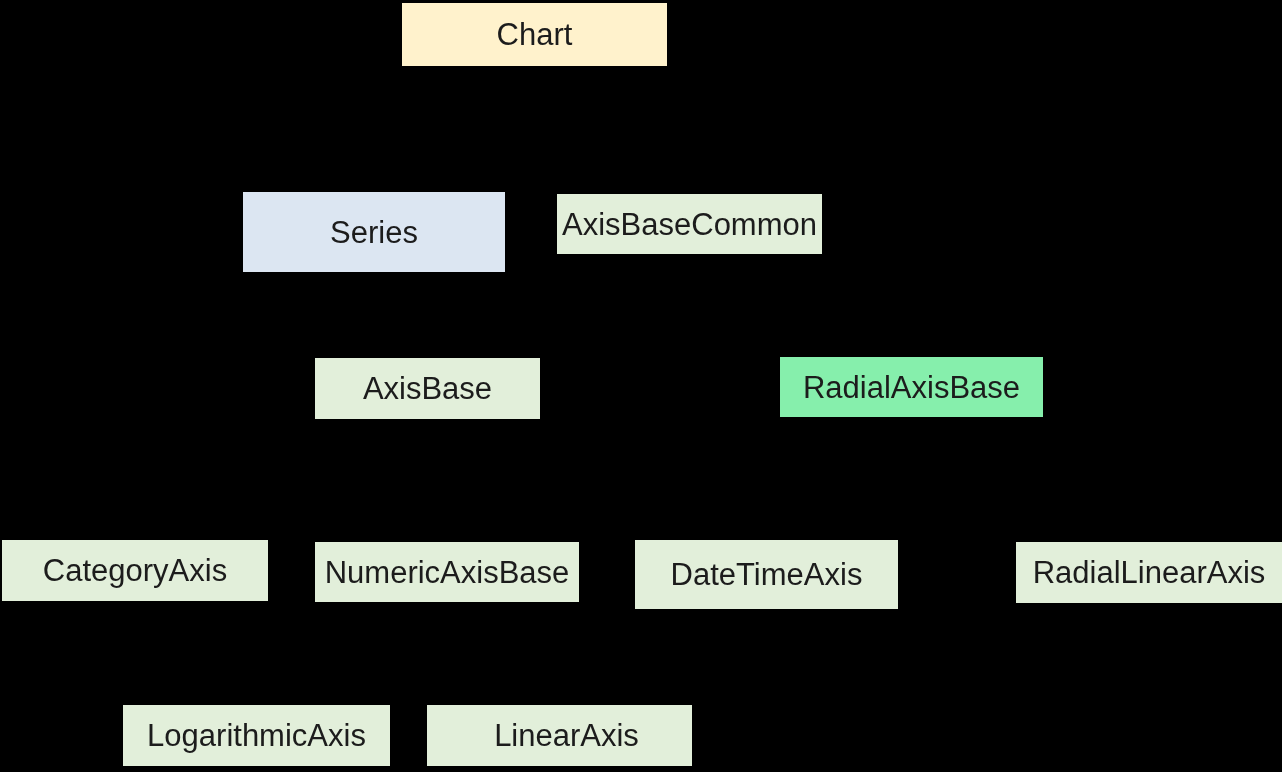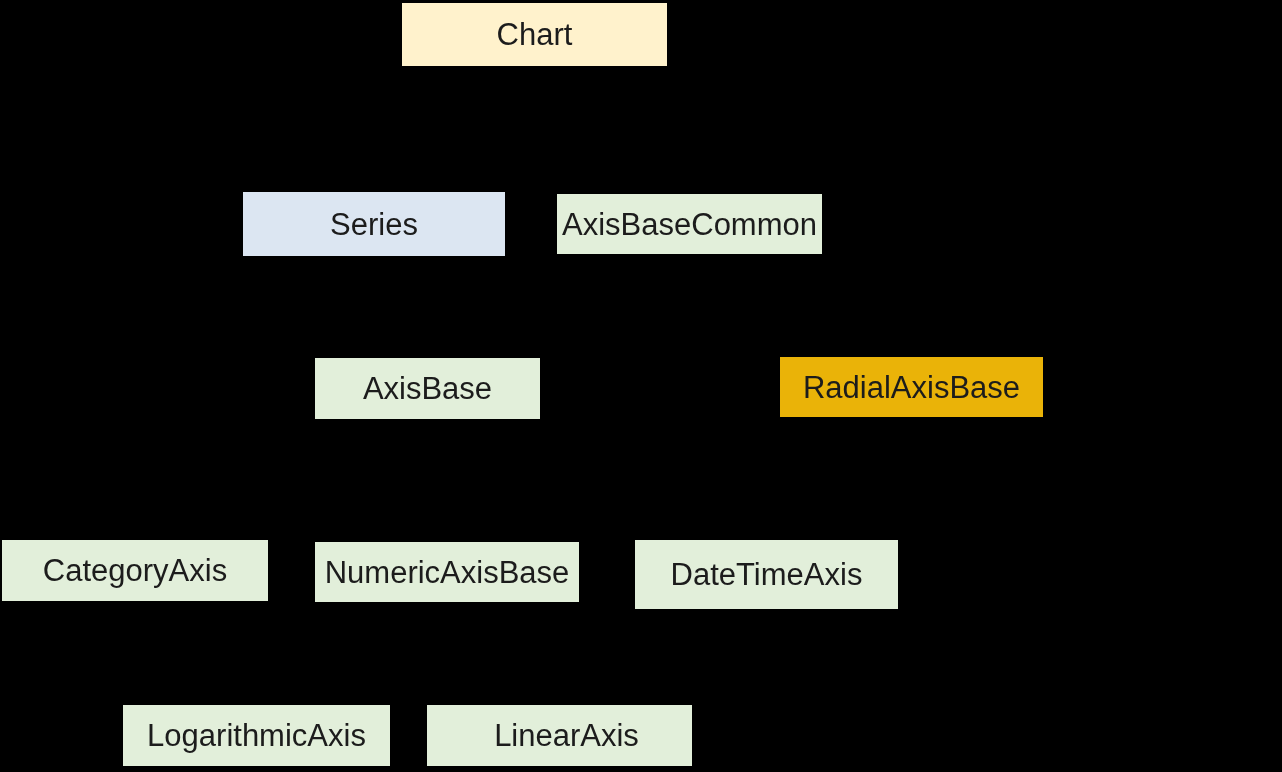--- a/index.html
+++ b/index.html
@@ -30,21 +30,21 @@
     line-height: 1;
     color: #1c1c1c;
     white-space: nowrap;
   }
   .node-label {
     display: block;
     padding: 0 6px;
   }
   
   #n-chart              { left: 402px;  top: 3px;   width: 265px; height: 63px; }
-  #n-series             { left: 243px;  top: 192px; width: 262px; height: 64px; }
+  #n-series             { left: 243px;  top: 192px; width: 262px; height: 80px; }
   #n-axis-base-common   { left: 557px;  top: 194px; width: 265px; height: 60px; }
   #n-axis-base          { left: 315px;  top: 358px; width: 225px; height: 61px; }
   #n-radial-axis-base   { left: 780px;  top: 357px; width: 263px; height: 60px; }
   #n-category-axis      { left: 2px;    top: 540px; width: 266px; height: 61px; }
   #n-numeric-axis-base  { left: 315px;  top: 542px; width: 264px; height: 60px; }
   #n-date-time-axis     { left: 635px;  top: 540px; width: 263px; height: 69px; }
   #n-radial-linear-axis { left: 1016px; top: 542px; width: 266px; height: 61px; }
   #n-logarithmic-axis   { left: 123px;  top: 705px; width: 267px; height: 61px; }
   #n-linear-axis        { left: 427px;  top: 705px; width: 265px; height: 61px; padding-left: 14px; }
   #n-disontinuous-date-time-axis { left: 770px; top: 705px; width: 360px; height: 60px; }
@@ -63,36 +63,39 @@
   </div>
 
   <div class="node" id="n-axis-base-common" style="background-color: rgb(226, 239, 218); color: rgb(28, 28, 28);">
     <span class="node-label">AxisBaseCommon</span>
   </div>
 
   <div class="node" id="n-axis-base" style="background-color: rgb(226, 239, 218); color: rgb(28, 28, 28);">
     <span class="node-label">AxisBase</span>
   </div>
 
-  <div class="node" id="n-radial-axis-base" style="background-color: #eab308; color: rgb(28, 28, 28);">
+  <div class="node" id="n-radial-axis-base" style="background-color: #86efac; color: rgb(28, 28, 28);">
     <span class="node-label">RadialAxisBase</span>
   </div>
 
   <div class="node" id="n-category-axis" style="background-color: rgb(226, 239, 218); color: rgb(28, 28, 28);">
     <span class="node-label">CategoryAxis</span>
   </div>
 
   <div class="node" id="n-numeric-axis-base" style="background-color: rgb(226, 239, 218); color: rgb(28, 28, 28);">
     <span class="node-label">NumericAxisBase</span>
   </div>
 
   <div class="node" id="n-date-time-axis" style="background-color: rgb(226, 239, 218); color: rgb(28, 28, 28);">
     <span class="node-label">DateTimeAxis</span>
   </div>
 
+  <div class="node" id="n-radial-linear-axis" style="background-color: rgb(226, 239, 218); color: rgb(28, 28, 28);">
+    <span class="node-label">RadialLinearAxis</span>
+  </div>
 
   <div class="node" id="n-logarithmic-axis" style="background-color: rgb(226, 239, 218); color: rgb(28, 28, 28);">
     <span class="node-label">LogarithmicAxis</span>
   </div>
 
   <div class="node" id="n-linear-axis" style="background-color: rgb(226, 239, 218); color: rgb(28, 28, 28);">
     <span class="node-label">LinearAxis</span>
   </div>
 
 

